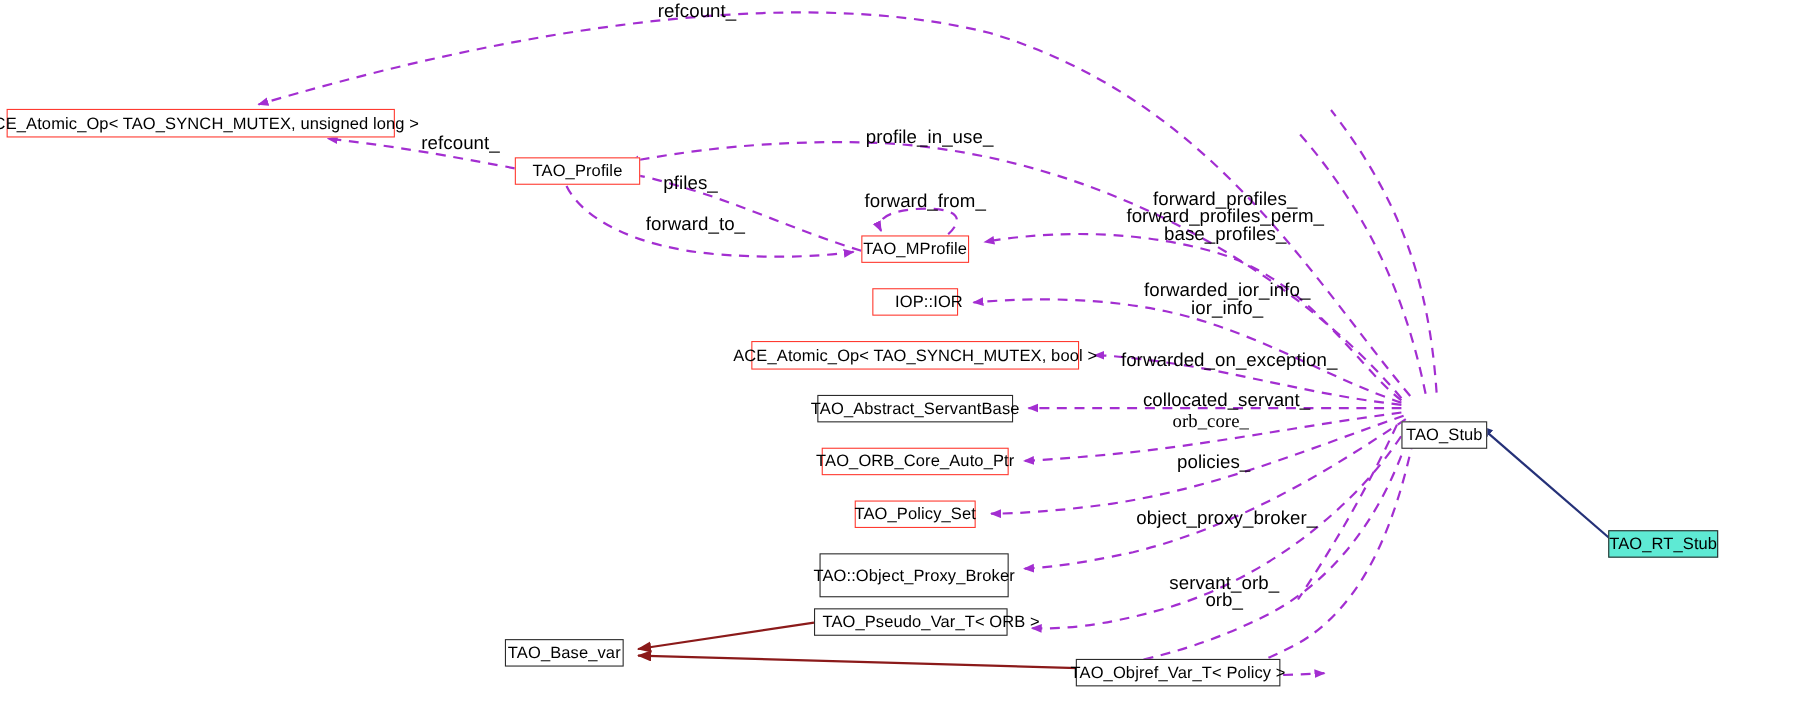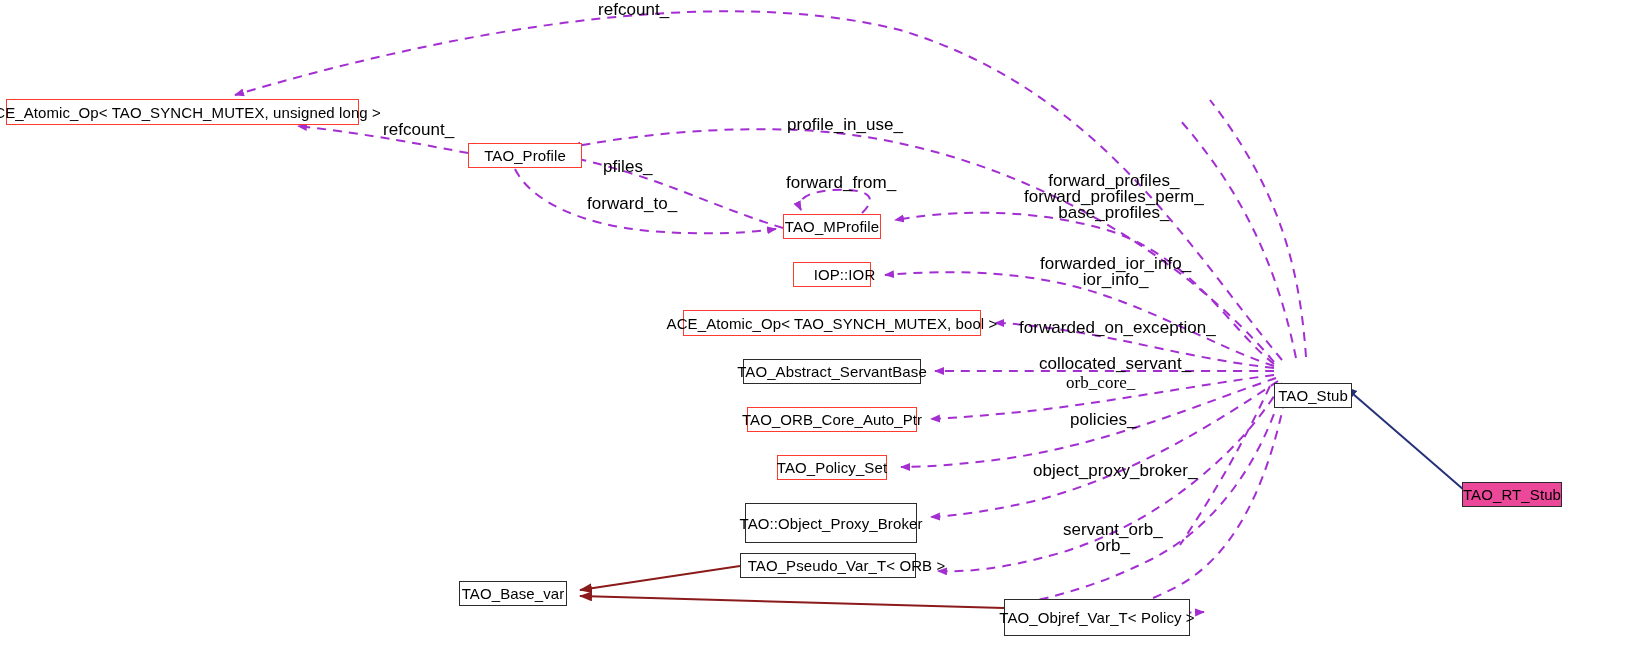--- a/index.html
+++ b/index.html
@@ -36,21 +36,21 @@
     border: 1px solid #000000;
     padding: 0 8px;
     height: 25px;
     letter-spacing: 0.1px;
   }
   .node.red {
     border-color: #ff3a30;
     border-width: 1.5px;
   }
   .node.current {
-    background: #ec4899;
+    background: #5eead4;
     border-color: #2b2b2b;
     border-width: 1.5px;
   }
   .node.thick {
     border-color: #2b2b2b;
     border-width: 1.5px;
   }
   .edge-label {
     position: absolute;
     font-size: 17px;
@@ -169,21 +169,21 @@
   </div>
 
   <div class="node thick" style="left:740px; top:553px; width:176px; height:25px;padding-left:45px;">
     <span>TAO_Pseudo_Var_T&lt; ORB &gt;</span>
   </div>
 
   <div class="node thick" style="left:459px; top:581px; width:108px; height:25px;">
     <span>TAO_Base_var</span>
   </div>
 
-  <div class="node thick" style="left:1004px; top:599px; width:186px; height:37px;">
+  <div class="node thick" style="left:978px; top:599px; width:186px; height:25px;">
     <span>TAO_Objref_Var_T&lt; Policy &gt;</span>
   </div>
 
   <div class="node thick" style="left:1274px; top:359px; width:78px; height:25px;margin-top:24px;">
     <span>TAO_Stub</span>
   </div>
 
   <div class="node current" style="left:1462px; top:482px; width:100px; height:25px;">
     <span>TAO_RT_Stub</span>
   </div>

